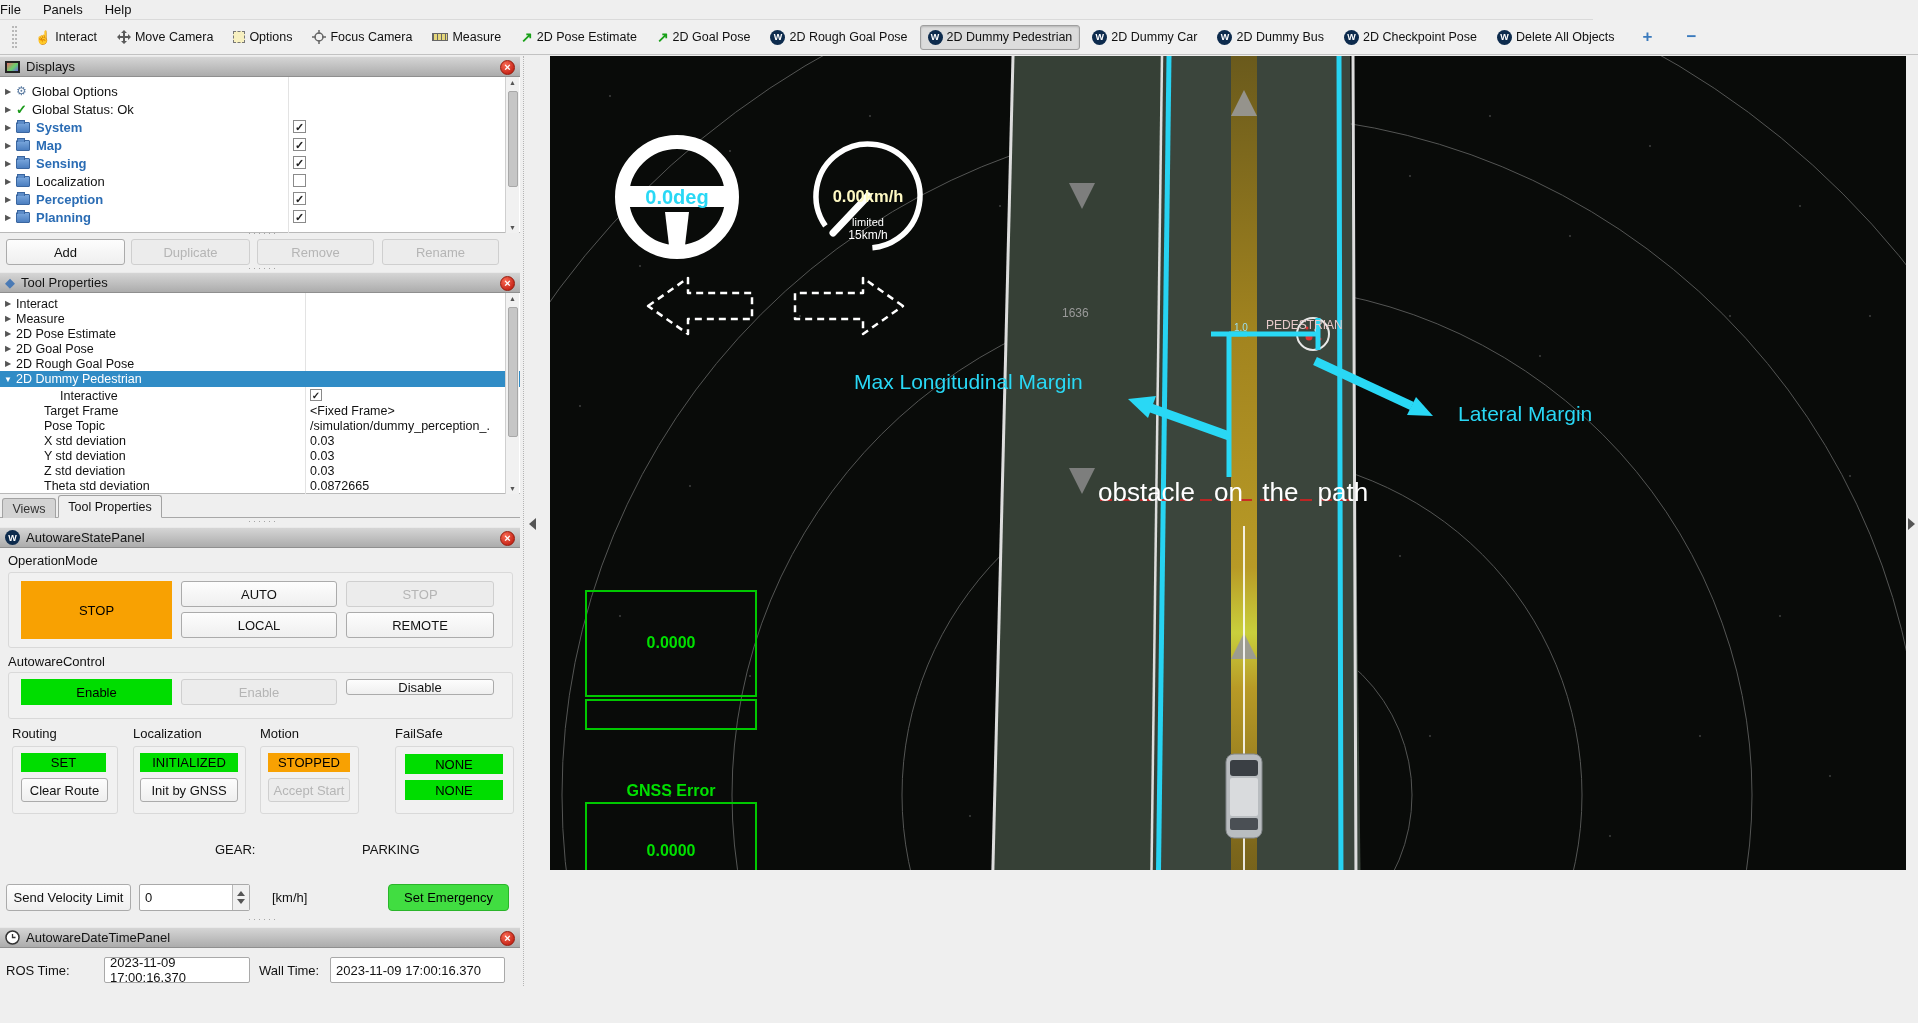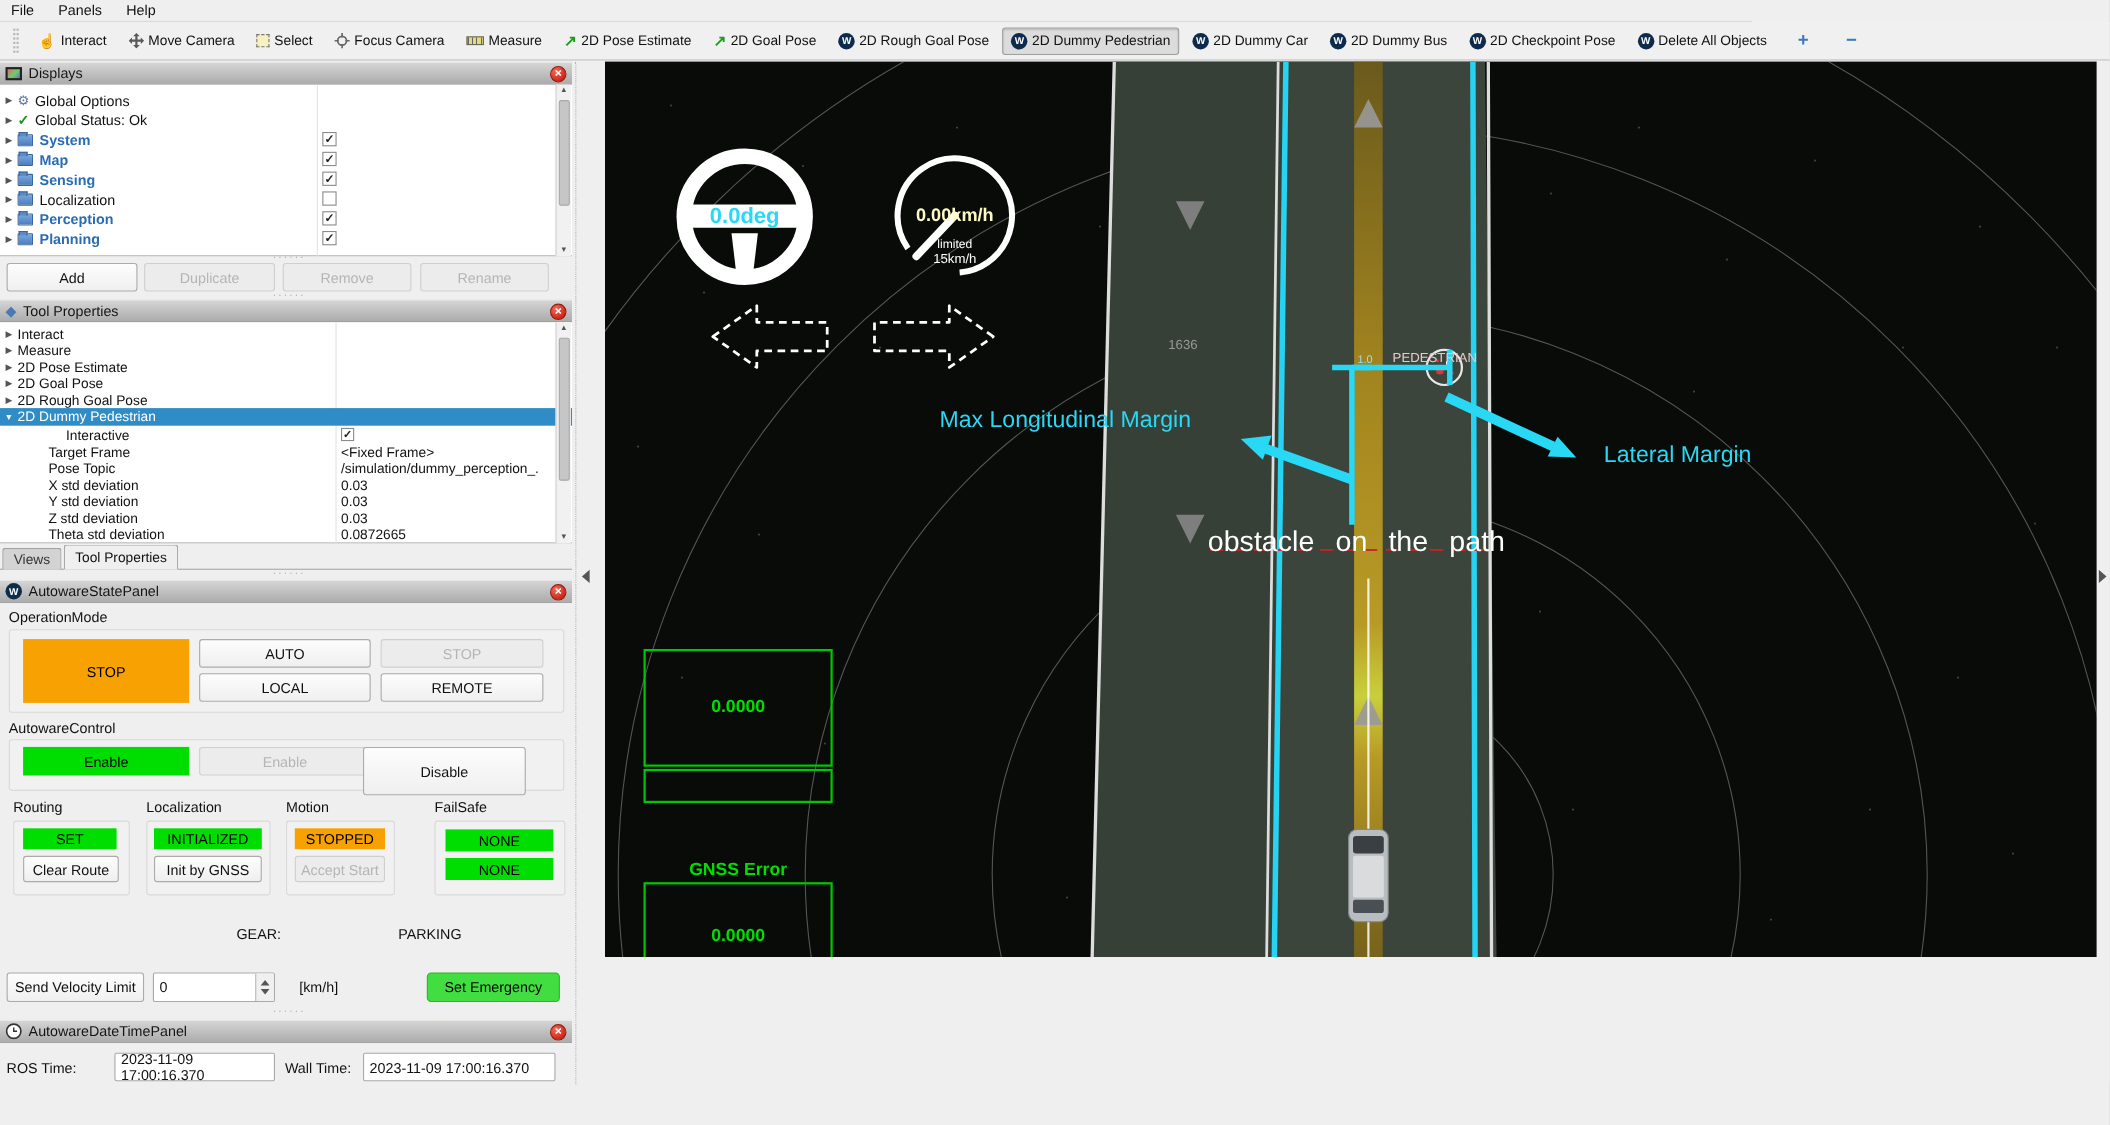--- a/index.html
+++ b/index.html
@@ -6,21 +6,21 @@
   html,body { margin:0; padding:0; }
   #root {
     position:relative; width:1918px; height:1023px; overflow:hidden;
     background:#efefef; font-family:"Liberation Sans", sans-serif;
     font-size:13px; color:#111; -webkit-font-smoothing:antialiased;
   }
   .abs { position:absolute; }
 
   
   #menubar { left:0; top:0; width:1593px; height:20px; background:#efefef;
-    border-bottom:1px solid #dadada; display:flex; align-items:center; gap:22px; padding-left:10px; }
+    border-bottom:1px solid #dadada; display:flex; align-items:center; gap:22px; }
   .menu-item { font-size:13px; color:#111; }
   #toolbar { left:0; top:20px; width:1918px; height:35px; background:#f0f0f0;
     border-bottom:1px solid #c2c2c2; display:flex; align-items:center; gap:4px; padding-left:12px; }
   .grip { width:5px; height:22px; border-left:2px dotted #b8b8b8; border-right:2px dotted #b8b8b8; margin-right:6px; }
   .tbtn { display:flex; align-items:center; gap:4px; padding:4px 7px; border-radius:3px;
     font-size:12.5px; color:#111; border:1px solid transparent; white-space:nowrap; }
   .tbtn.pressed { background:#dcdcdc; border:1px solid #9f9f9f; box-shadow:inset 0 1px 2px rgba(0,0,0,.18); }
   .aw-icon { width:15px; height:15px; border-radius:50%; background:#0d2b4d; color:#fff;
     font-size:9px; font-weight:bold; display:flex; align-items:center; justify-content:center; }
   .green-arrow { color:#18a018; font-weight:bold; font-size:14px; line-height:12px; }
@@ -97,21 +97,21 @@
       <span>Interact</span>
     </span>
     <span class="tbtn">
       <svg width="14" height="14">
           <path d="M7 0l3 3H8v3h3V4l3 3-3 3V8H8v3h2l-3 3-3-3h2V8H3v2L0 7l3-3v2h3V3H4z" fill="#5a5a5a"></path>
         </svg>
       <span>Move Camera</span>
     </span>
     <span class="tbtn">
       <span class="select-icon"></span>
-      <span>Select</span>
+      <span>Options</span>
     </span>
     <span class="tbtn">
       <svg width="14" height="14">
           <circle cx="7" cy="7" r="4" fill="none" stroke="#666" stroke-width="1.5"></circle>
           <path d="M7 0v4M7 10v4M0 7h4M10 7h4" stroke="#666" stroke-width="1.5"></path>
         </svg>
       <span>Focus Camera</span>
     </span>
     <span class="tbtn">
       <span class="measure-icon"></span>
@@ -311,21 +311,21 @@
   <div class="badge" style="left:21px;top:581px;width:151px;height:58px;background:#f8a102">STOP</div>
   <div class="qbtn" style="left:181px;top:581px;width:156px;height:26px">AUTO</div>
   <div class="qbtn dis" style="left:346px;top:581px;width:148px;height:26px">STOP</div>
   <div class="qbtn" style="left:181px;top:612px;width:156px;height:26px">LOCAL</div>
   <div class="qbtn" style="left:346px;top:612px;width:148px;height:26px">REMOTE</div>
 
   <div class="seclabel" style="left:8px;top:654px">AutowareControl</div>
   <div class="gbox" style="left:8px;top:672px;width:505px;height:47px"></div>
   <div class="badge" style="left:21px;top:679px;width:151px;height:26px;background:#00dd00">Enable</div>
   <div class="qbtn dis" style="left:181px;top:679px;width:156px;height:26px">Enable</div>
-  <div class="qbtn" style="left:330px;top:679px;width:148px;height:44px">Disable</div>
+  <div class="qbtn" style="left:346px;top:679px;width:148px;height:16px">Disable</div>
 
   <div class="seclabel" style="left:12px;top:726px">Routing</div>
   <div class="seclabel" style="left:133px;top:726px">Localization</div>
   <div class="seclabel" style="left:260px;top:726px">Motion</div>
   <div class="seclabel" style="left:395px;top:726px">FailSafe</div>
 
   <div class="gbox" style="left:12px;top:746px;width:106px;height:68px"></div>
   <div class="badge" style="left:21px;top:753px;width:85px;height:19px;background:#00dd00">SET</div>
   <div class="qbtn" style="left:21px;top:778px;width:87px;height:24px">Clear Route</div>
 

